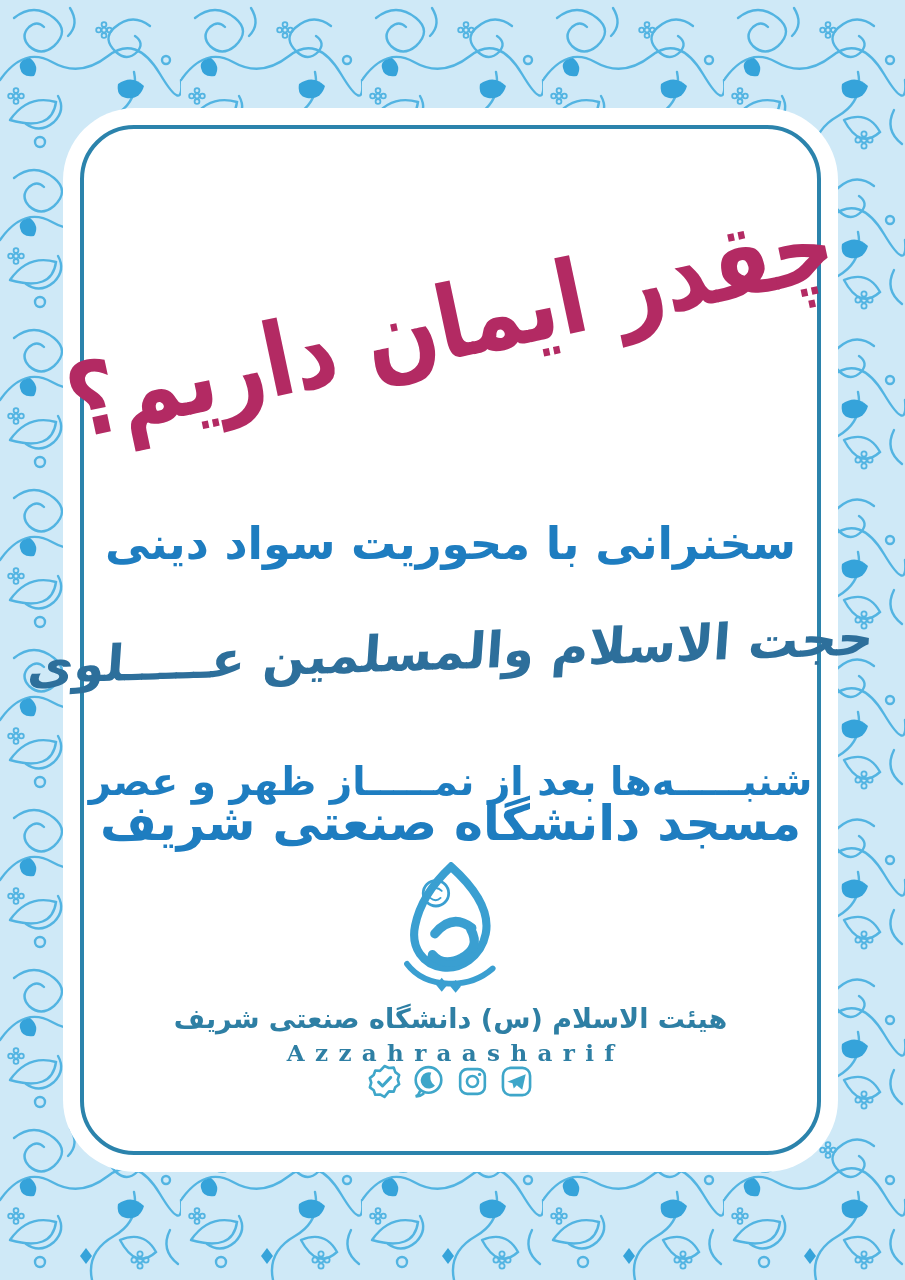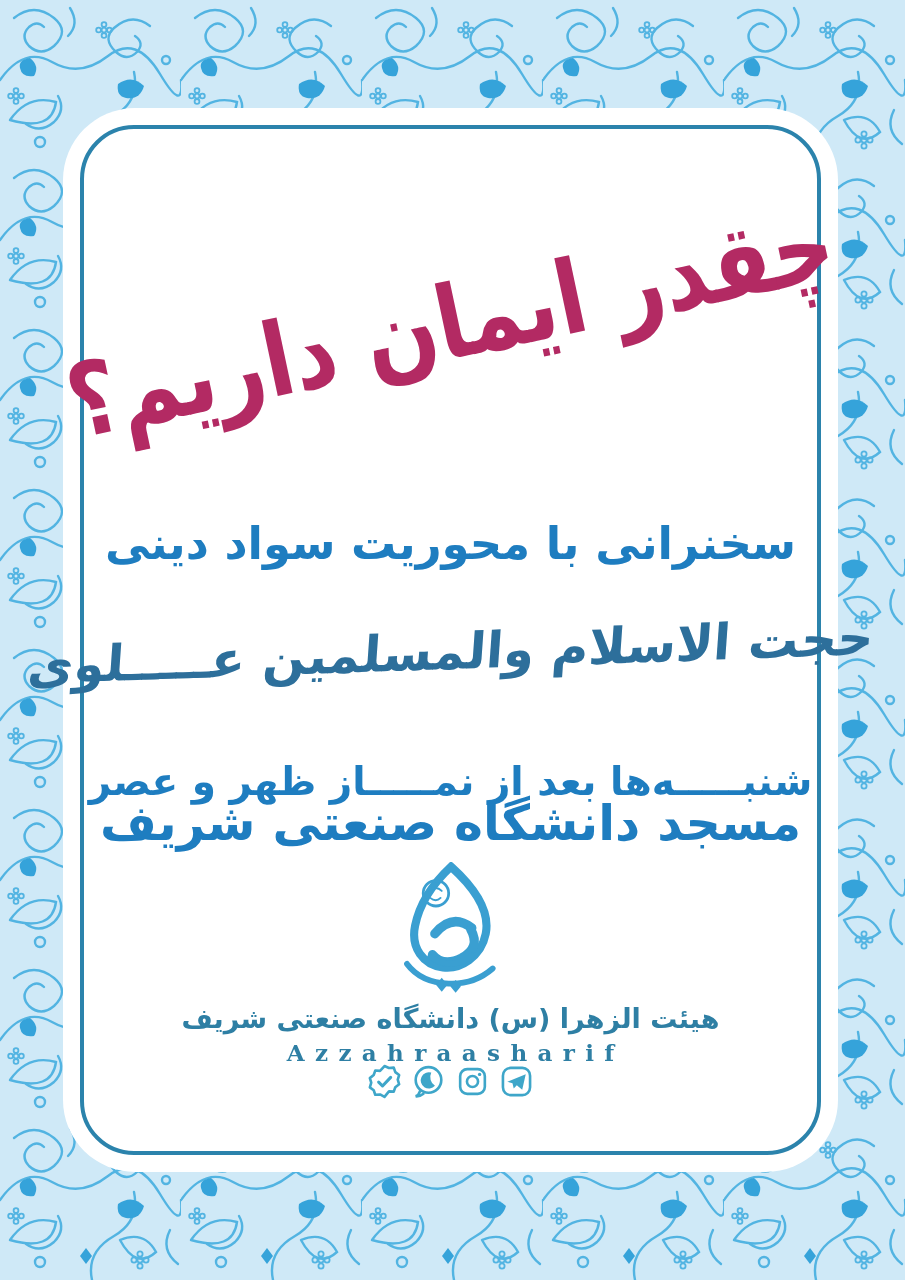--- a/index.html
+++ b/index.html
@@ -149,21 +149,21 @@
         <path d="M22 88 q12 16 36 17 q22 1 38 -13" stroke-width="5"></path>
       </g>
       <g fill="#3a9fd1" stroke="none">
         <path d="M52 100 l5 6 -5 6 -5 -6z"></path>
         <path d="M64 102 l4.5 5.5 -4.5 5.5 -4.5 -5.5z"></path>
       </g>
     </svg>
   </div>
 
   <div class="abs org-fa">
-    <span dir="rtl" lang="fa">هیئت الزهرا (س) دانشگاه صنعتی شریف</span>
+    <span dir="rtl" lang="fa">هیئت الاسلام (س) دانشگاه صنعتی شریف</span>
   </div>
 
   <div class="abs org-latin">
     <span>Azzahraasharif</span>
   </div>
 
   <div class="abs social-row">
     <span class="sicon">
       <svg viewBox="0 0 24 24" xmlns="http://www.w3.org/2000/svg" aria-hidden="true">
         <path d="M12 2l2.9 1.2 3.1-.2 1 2.9 2.5 1.9-.9 3 .9 3-2.5 1.9-1 2.9-3.1-.2L12 22l-2.9-1.6-3.1.2-1-2.9L2.5 15.8l.9-3-.9-3L5 7.8l1-2.9 3.1.2z" fill="none" stroke="#3ea6c9" stroke-width="1.7" stroke-linejoin="round"></path>

